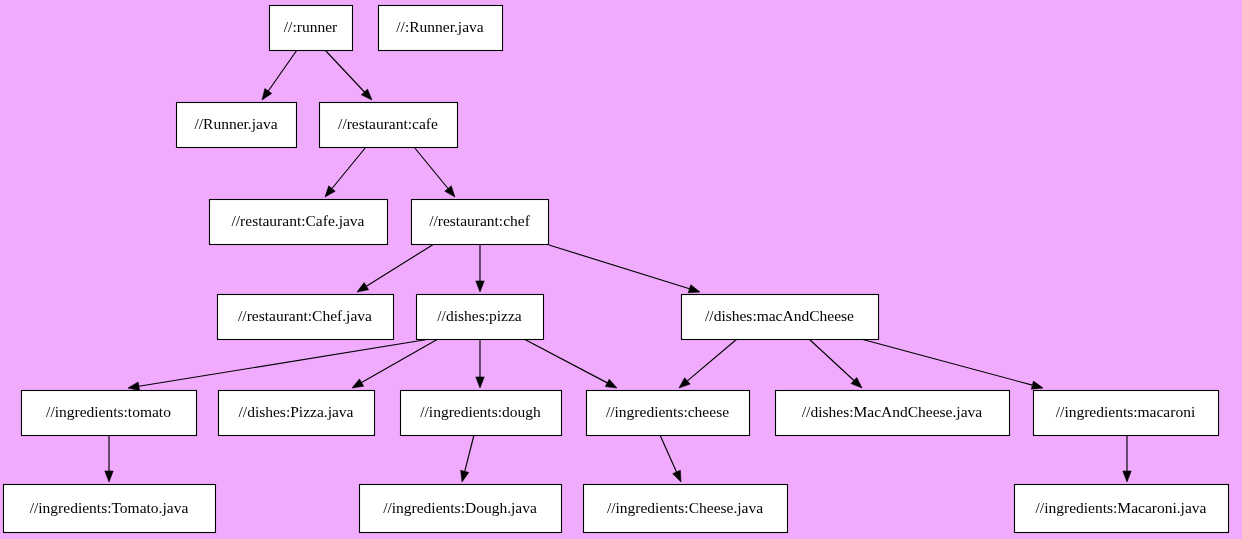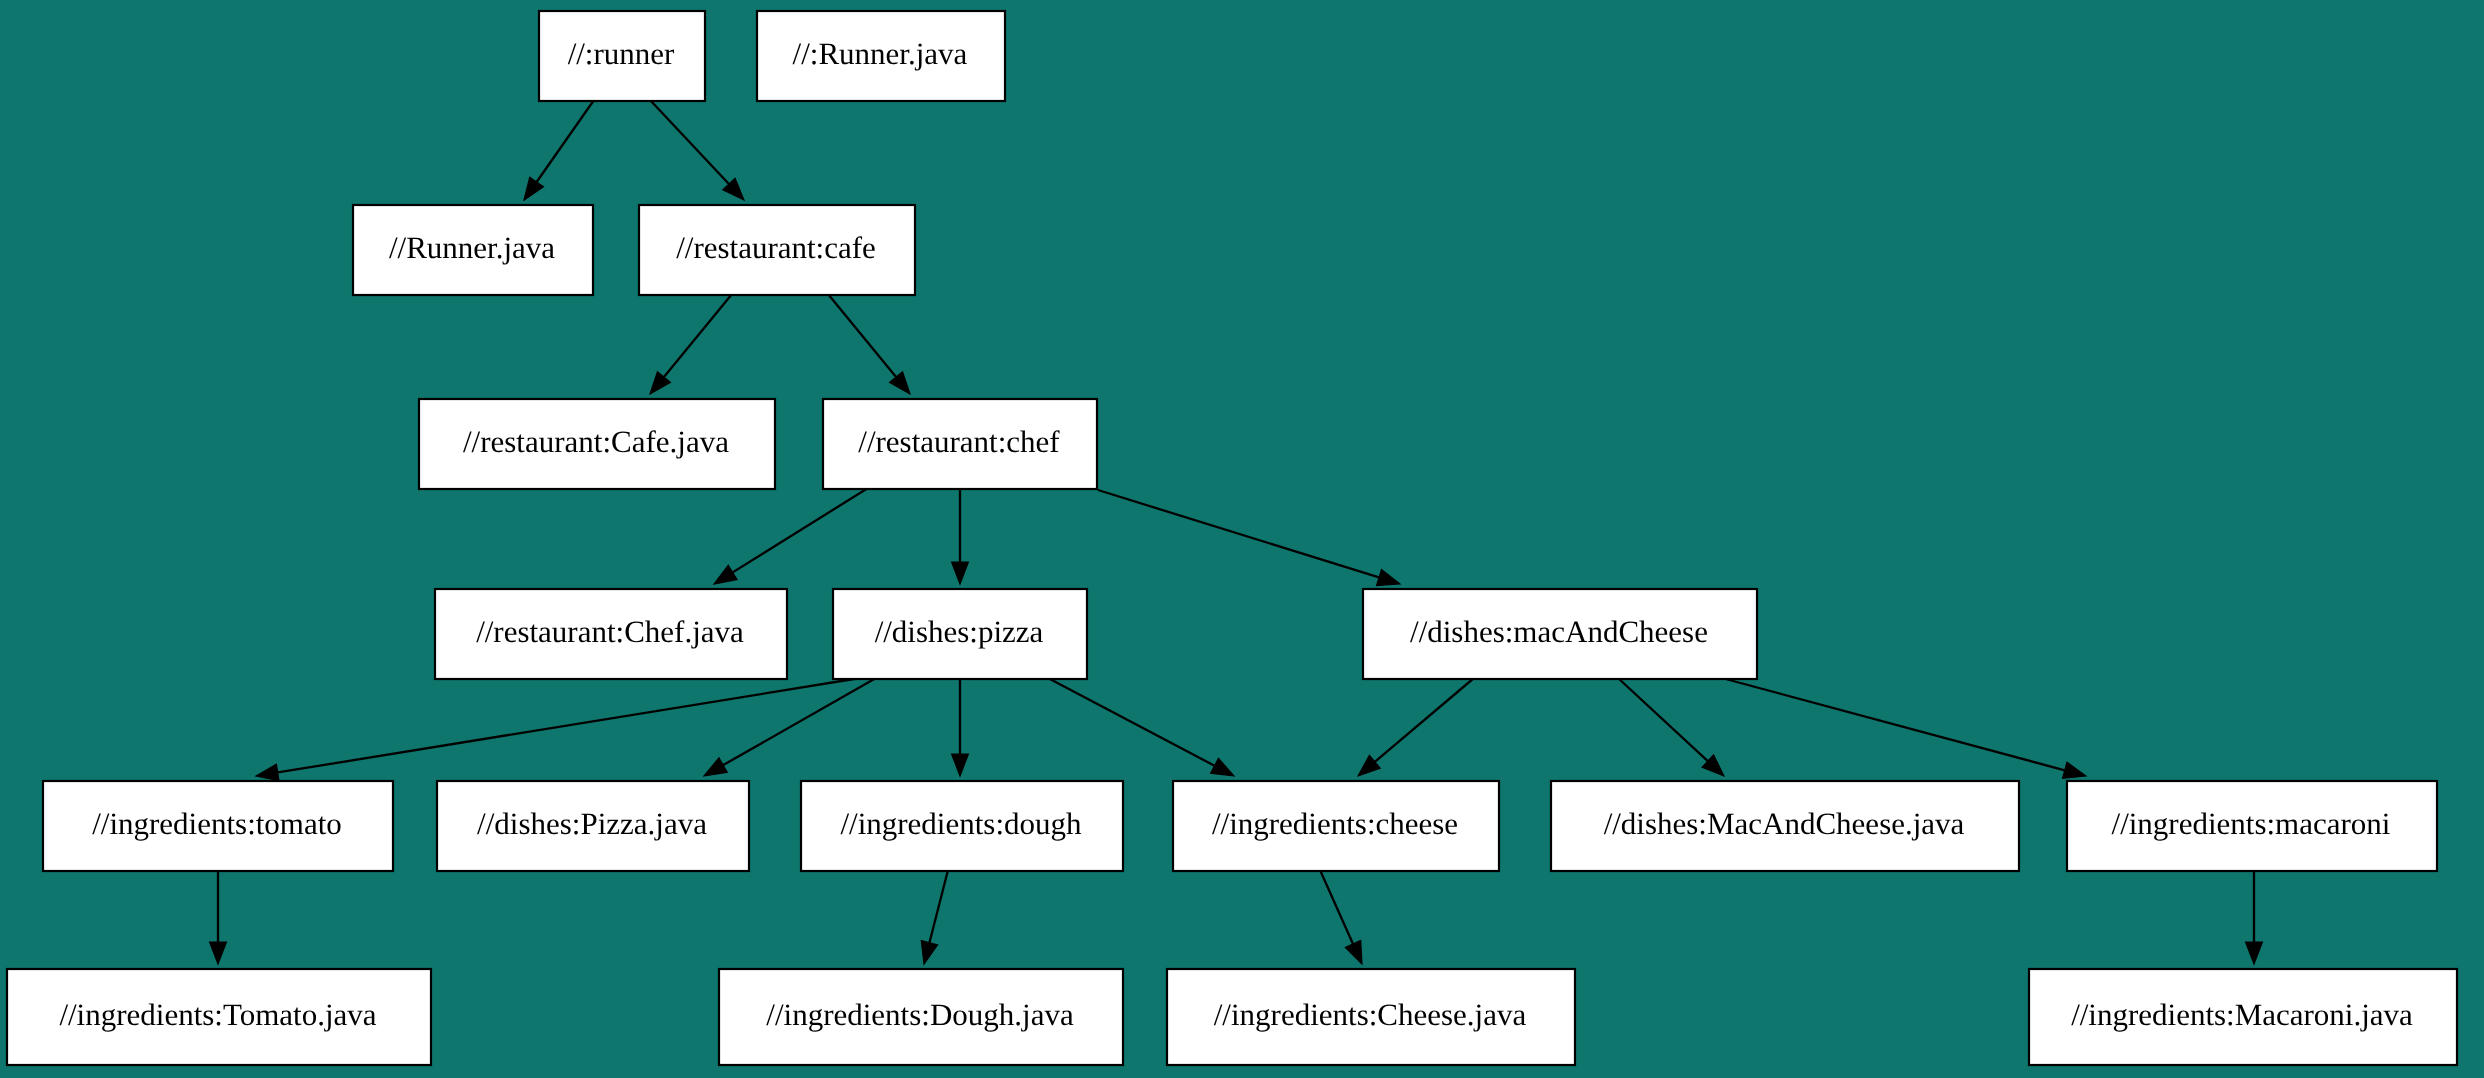--- a/index.html
+++ b/index.html
@@ -4,21 +4,21 @@
 <style>
   html, body {
     margin: 0;
     padding: 0;
     background: #ffffff;
   }
   #graph-root {
     position: relative;
     width: 1242px;
     height: 539px;
-    background: #0f766e;
+    background: #f0abfc;
     overflow: hidden;
     font-family: "Liberation Serif", "DejaVu Serif", serif;
   }
   #graph-svg {
     display: block;
     width: 1242px;
     height: 539px;
   }
   .node-box {
     fill: #ffffff;

